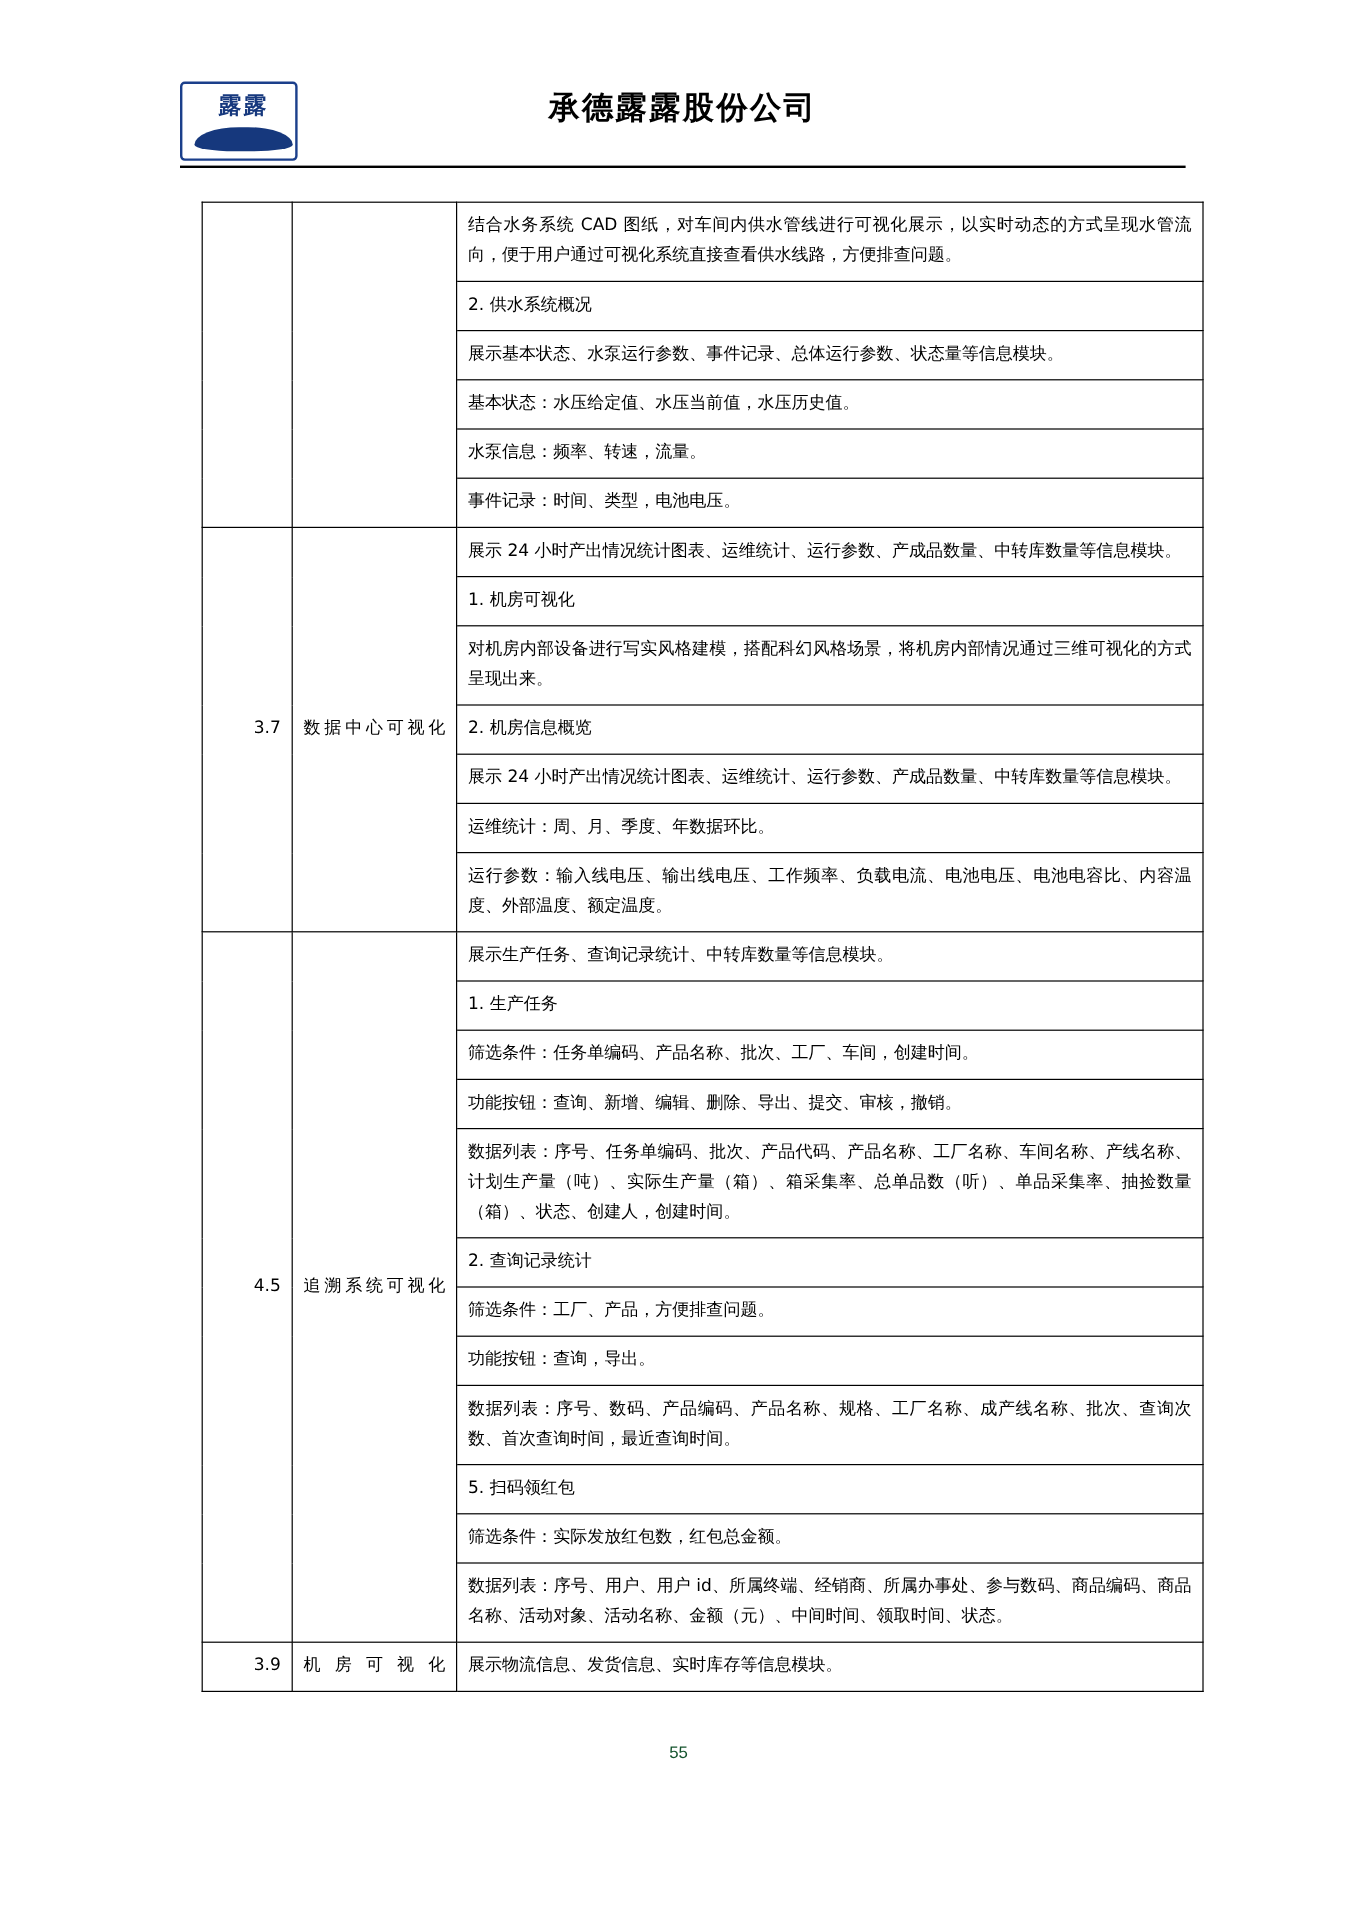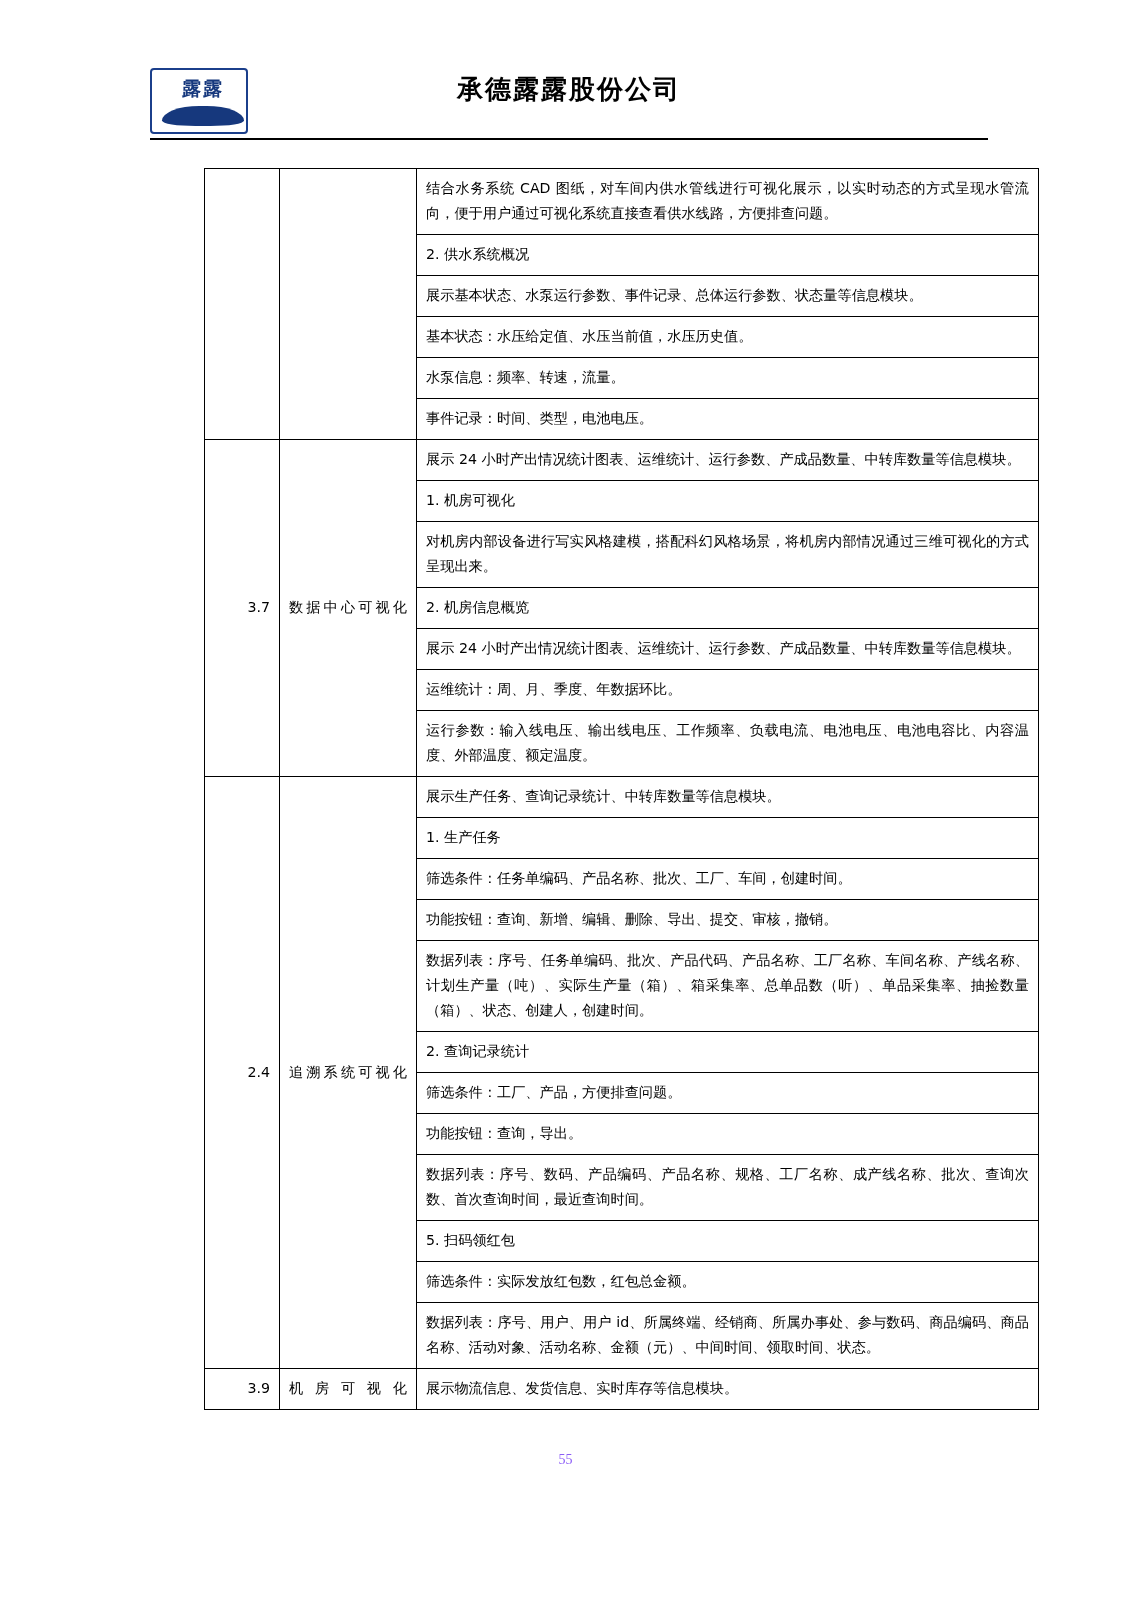--- a/index.html
+++ b/index.html
@@ -93,21 +93,20 @@
   .table-wrap {
     position: absolute;
     top: 168px;
     left: 168px;
     width: 777px;
   }
   table.doc {
     border-collapse: collapse;
     width: 777px;
     table-layout: fixed;
-    margin-left: 36px;
   }
   table.doc td {
     border: 1px solid #000000;
     vertical-align: middle;
     padding: 7px 9px 8px 9px;
     font-family: "DejaVu Sans", sans-serif;
     font-size: 14.2px;
     line-height: 25px;
     color: #000000;
   }
@@ -127,23 +126,23 @@
     text-align: justify;
     text-align-last: justify;
   }
   
   .page-number {
     position: absolute;
     top: 1452px;
     left: 0;
     width: 1131px;
     text-align: center;
-    font-family: Liberation Serif, serif;
+    font-family: Liberation Sans, sans-serif;
     font-size: 14px;
-    color: #8b5cf6;
+    color: #14532d;
   }
 </style>
 </head>
 <body>
 
 <div class="page">
 
   <div class="header">
     <div class="logo">
       <div class="logo-inner">
@@ -198,21 +197,21 @@
           <td class="col-body">展示 24 小时产出情况统计图表、运维统计、运行参数、产成品数量、中转库数量等信息模块。</td>
         </tr>
         <tr>
           <td class="col-body">运维统计：周、月、季度、年数据环比。</td>
         </tr>
         <tr>
           <td class="col-body">运行参数：输入线电压、输出线电压、工作频率、负载电流、电池电压、电池电容比、内容温度、外部温度、额定温度。</td>
         </tr>
 
         <tr>
-          <td class="col-num" rowspan="12">2.4</td>
+          <td class="col-num" rowspan="12">4.5</td>
           <td class="col-name center-name" rowspan="12">追溯系统可视化</td>
           <td class="col-body">展示生产任务、查询记录统计、中转库数量等信息模块。</td>
         </tr>
         <tr>
           <td class="col-body">1. 生产任务</td>
         </tr>
         <tr>
           <td class="col-body">筛选条件：任务单编码、产品名称、批次、工厂、车间，创建时间。</td>
         </tr>
         <tr>

